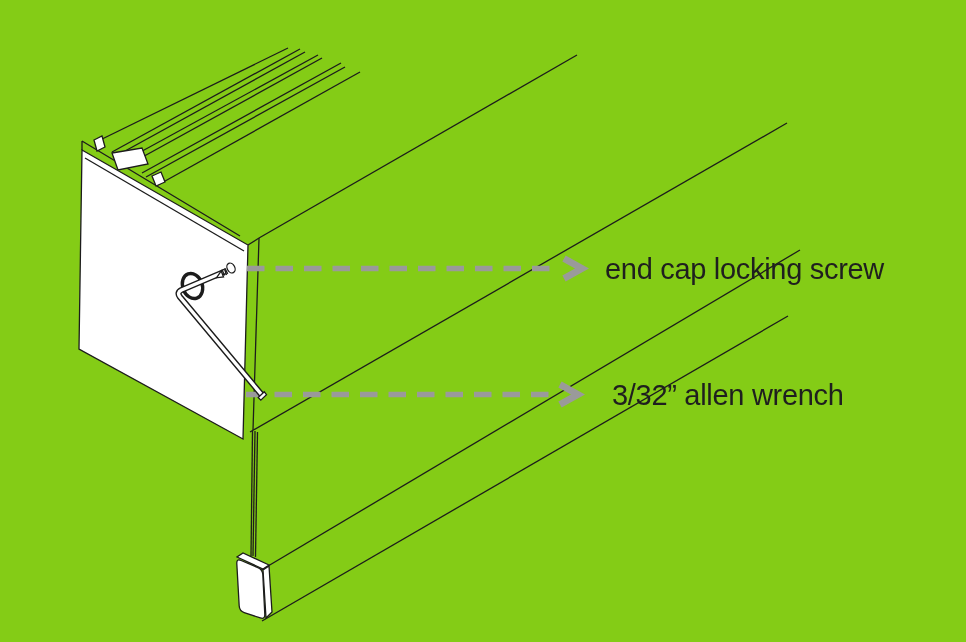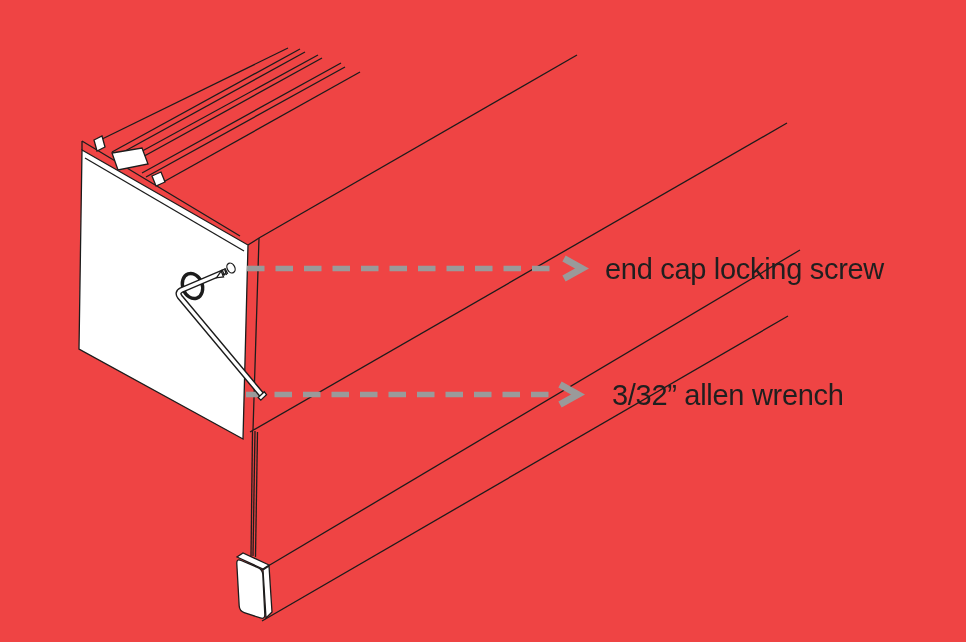--- a/index.html
+++ b/index.html
@@ -1,20 +1,20 @@
 <!DOCTYPE html>
 <html><head>
 <meta charset="utf-8">
 <style>
   html, body { margin: 0; padding: 0; background: #ffffff; }
   .canvas {
     position: relative;
     width: 966px;
     height: 642px;
-    background: #ef4444;
+    background: #84cc16;
     overflow: hidden;
     font-family: "Liberation Sans", sans-serif;
   }
   .canvas svg { position: absolute; left: 0; top: 0; display: block; }
   .ink { stroke: #1c1c1c; fill: none; stroke-width: 1.3; }
   .ink-fill { stroke: #1c1c1c; fill: #ffffff; stroke-width: 1.3; }
   text.label {
     font-family: "Liberation Sans", sans-serif;
     font-size: 29px;
     letter-spacing: -0.3px;

